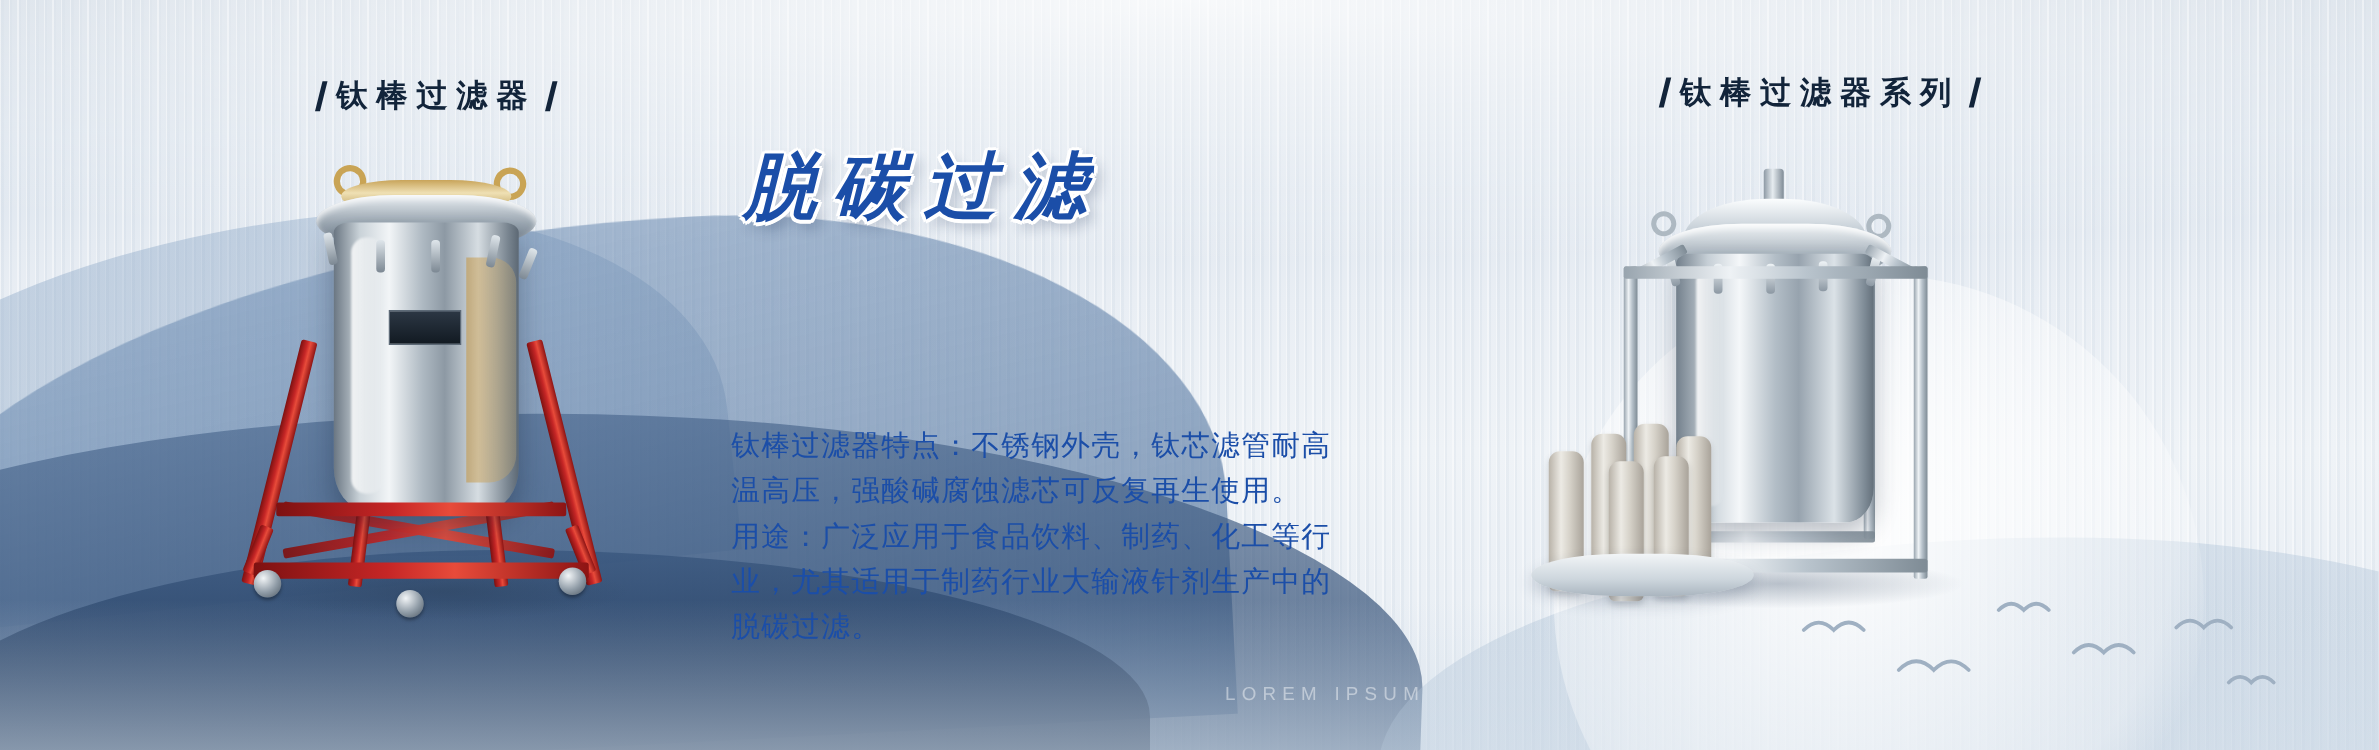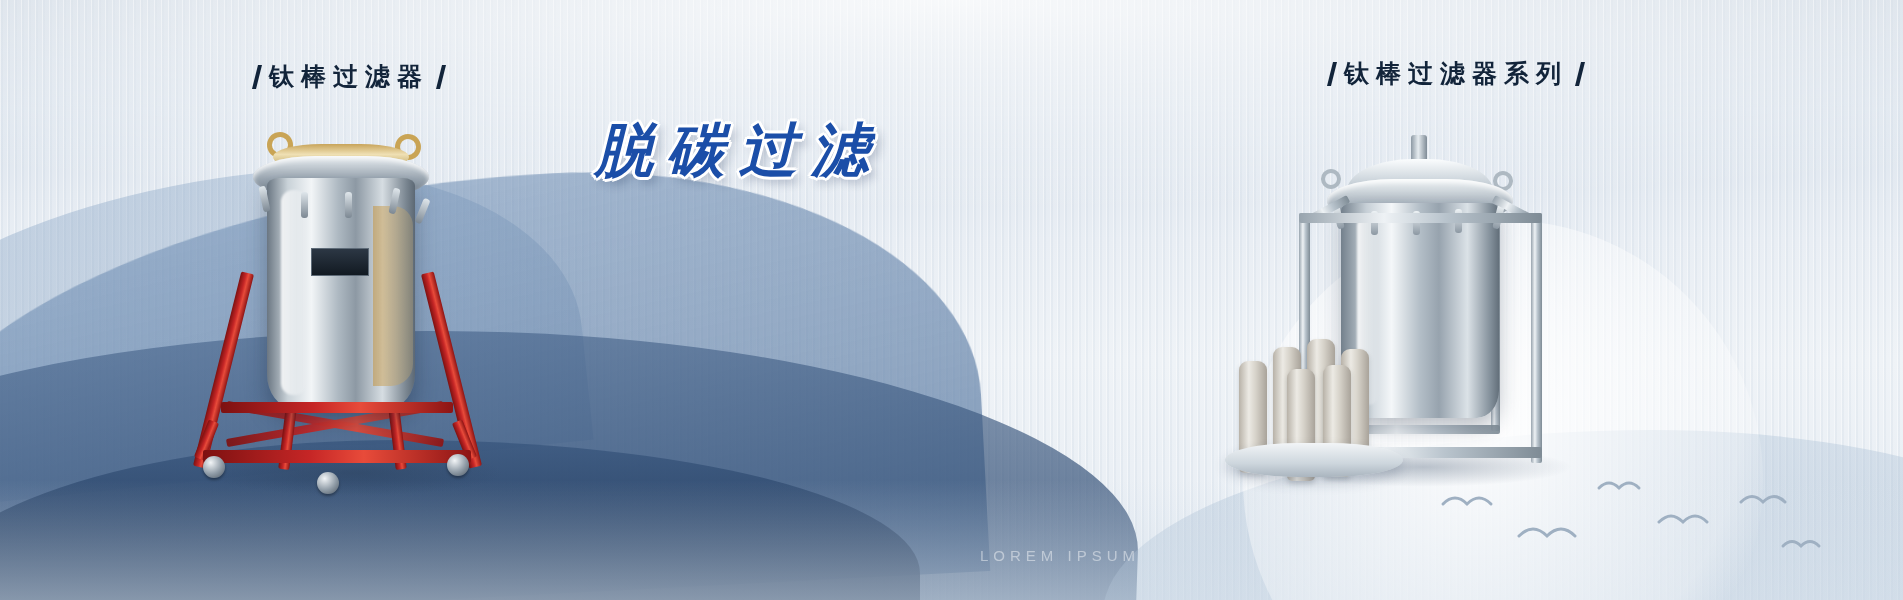--- a/index.html
+++ b/index.html
@@ -321,20 +321,27 @@
   <div class="tag" id="tag-right">
     <span class="bar"></span>
     <span class="txt">钛棒过滤器系列</span>
     <span class="bar"></span>
   </div>
 
   <div id="headline">
     <div class="l2">脱碳过滤</div>
   </div>
 
+  <div id="copy">
+    <p>钛棒过滤器特点：不锈钢外壳，钛芯滤管耐高</p>
+    <p>温高压，强酸碱腐蚀滤芯可反复再生使用。</p>
+    <p>用途：广泛应用于食品饮料、制药、化工等行</p>
+    <p>业，尤其适用于制药行业大输液针剂生产中的</p>
+    <p>脱碳过滤。</p>
+  </div>
 
   <div id="prod-left">
     <div id="pl-shadow"></div>
 
     <div class="redbar" id="rb-diag1"></div>
     <div class="redbar" id="rb-diag2"></div>
     <div class="redbar" id="rb-l3"></div>
     <div class="redbar" id="rb-l4"></div>
 
     <div id="pl-handle-l"></div>

